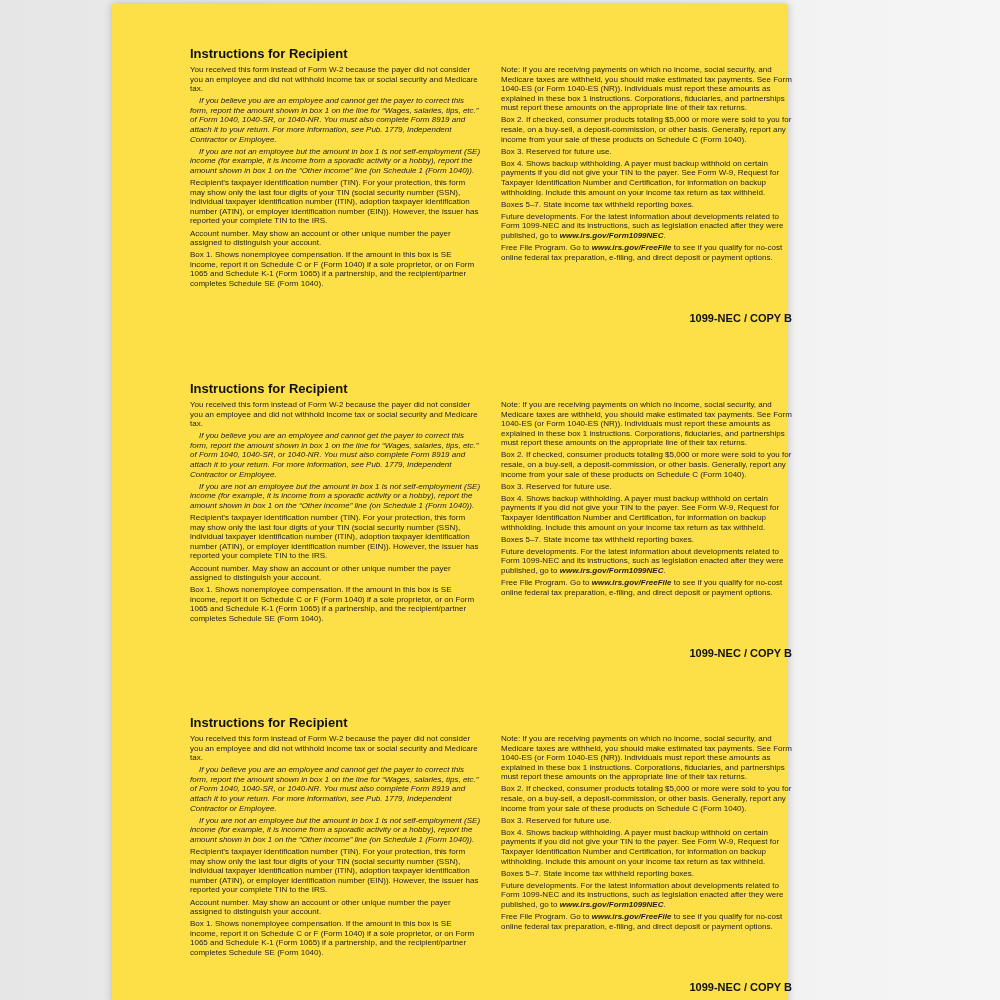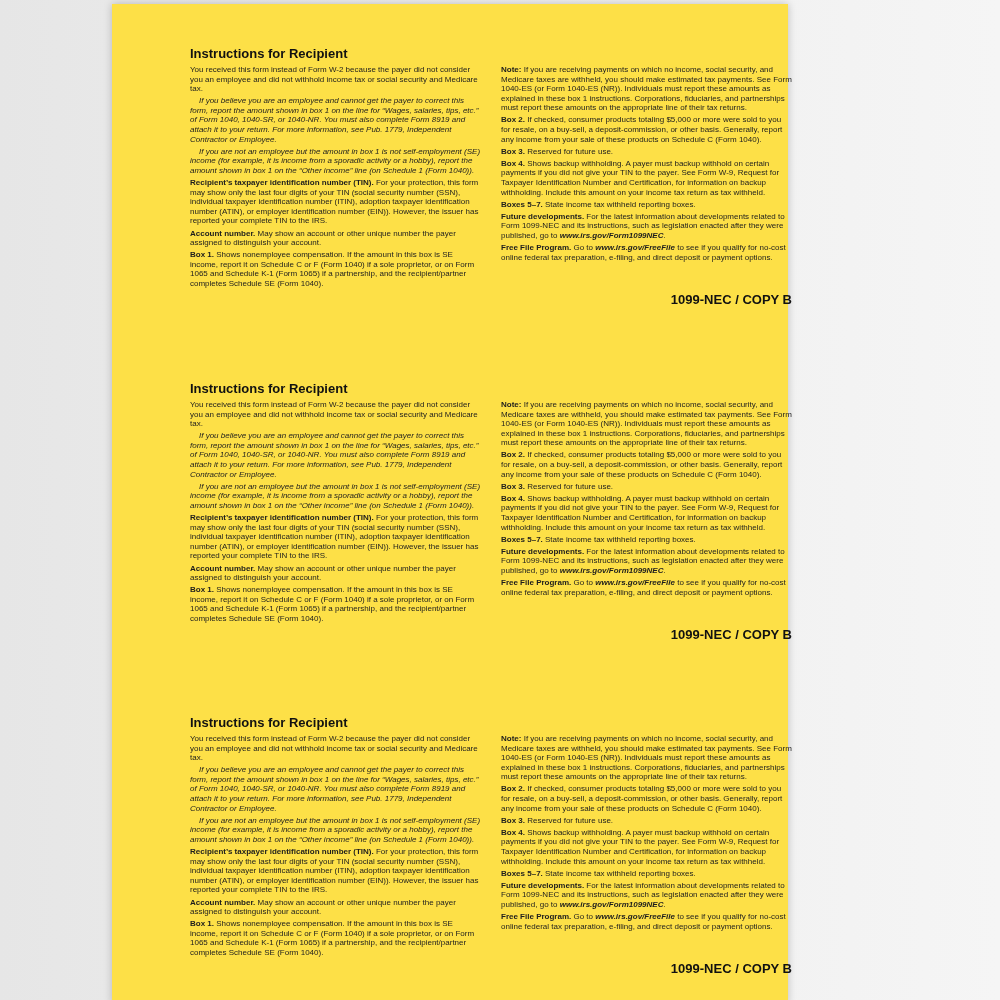--- a/index.html
+++ b/index.html
@@ -17,24 +17,24 @@
   .s1{top:42px}
   .s2{top:377px}
   .s3{top:711px}
   .title{
     font-size:13px;font-weight:bold;margin:0 0 4px 0;color:#111;
   }
   .cols{display:flex;gap:20px;}
   .col{width:292px;font-size:8px;line-height:9.6px;color:#1d1d1d;}
   .para{margin:0 0 2.5px 0;}
   .para.indent{text-indent:9px;font-style:italic;}
-  .b{font-weight:bold;}
+  .b{font-weight:normal;}
   .i{font-style:italic;font-weight:bold;}
   .footer{
-    margin-top:1px;text-align:right;font-weight:bold;font-size:13px;color:#111;
+    margin-top:21px;text-align:right;font-weight:bold;font-size:11px;color:#111;
   }
 </style>
 </head>
 <body>
 
 <div class="paper">
 
   <section class="form-section s1">
     <h1 class="title">Instructions for Recipient</h1>
     <div class="cols">

